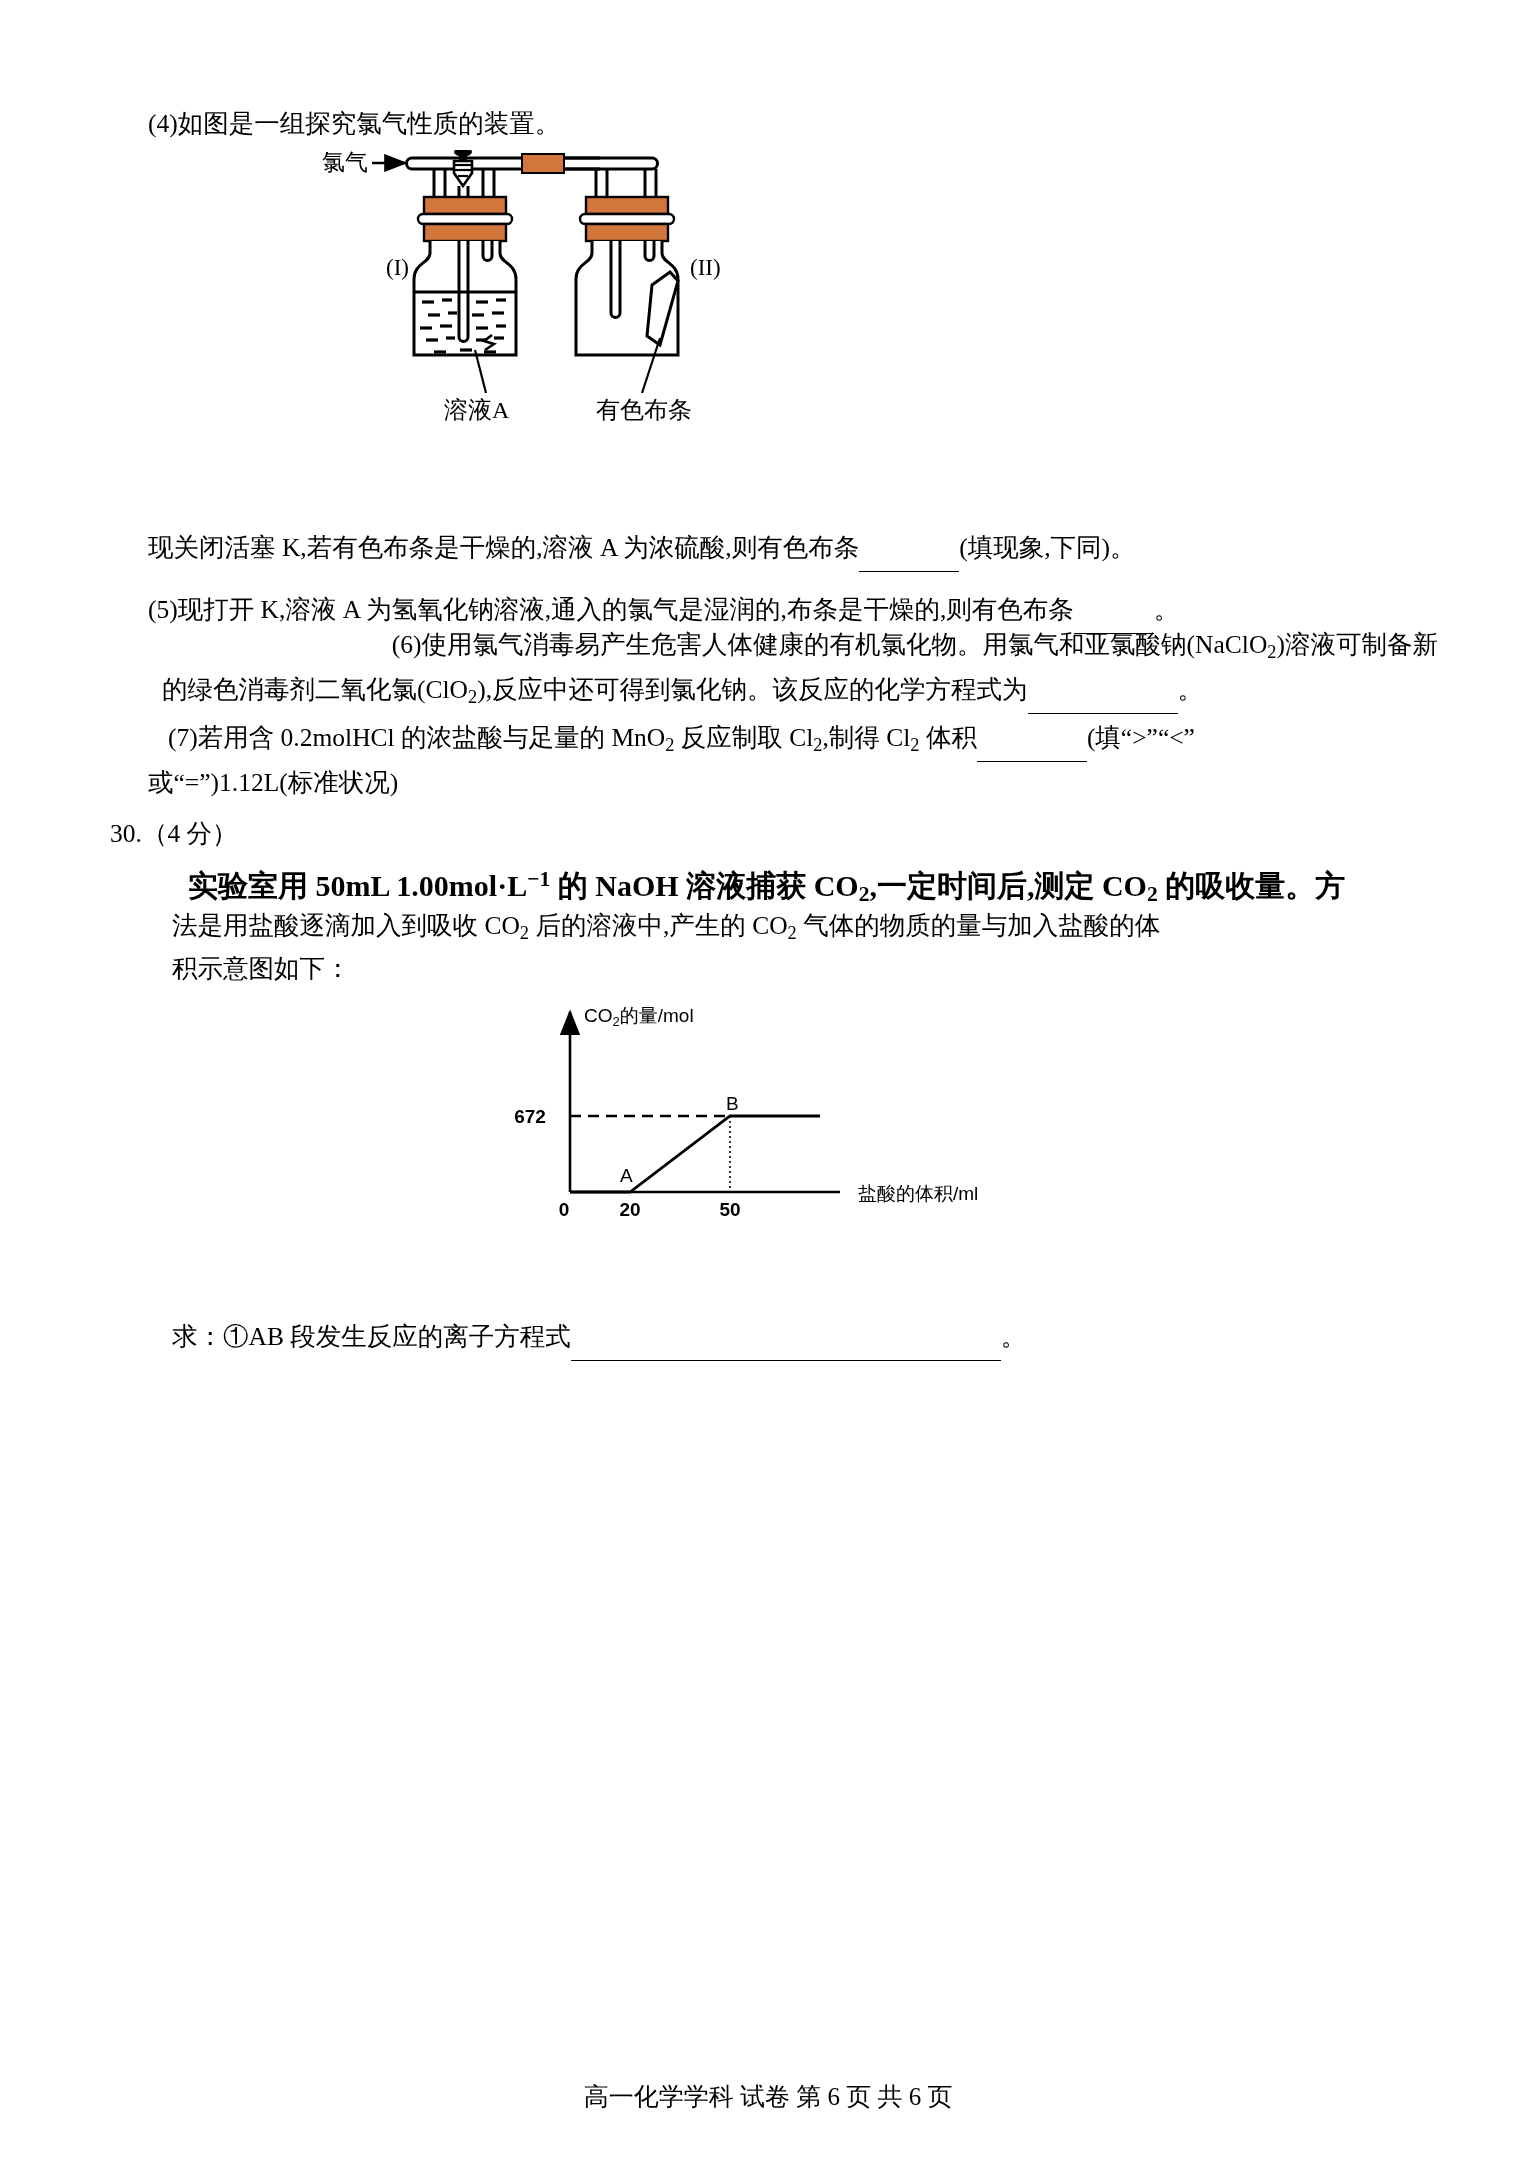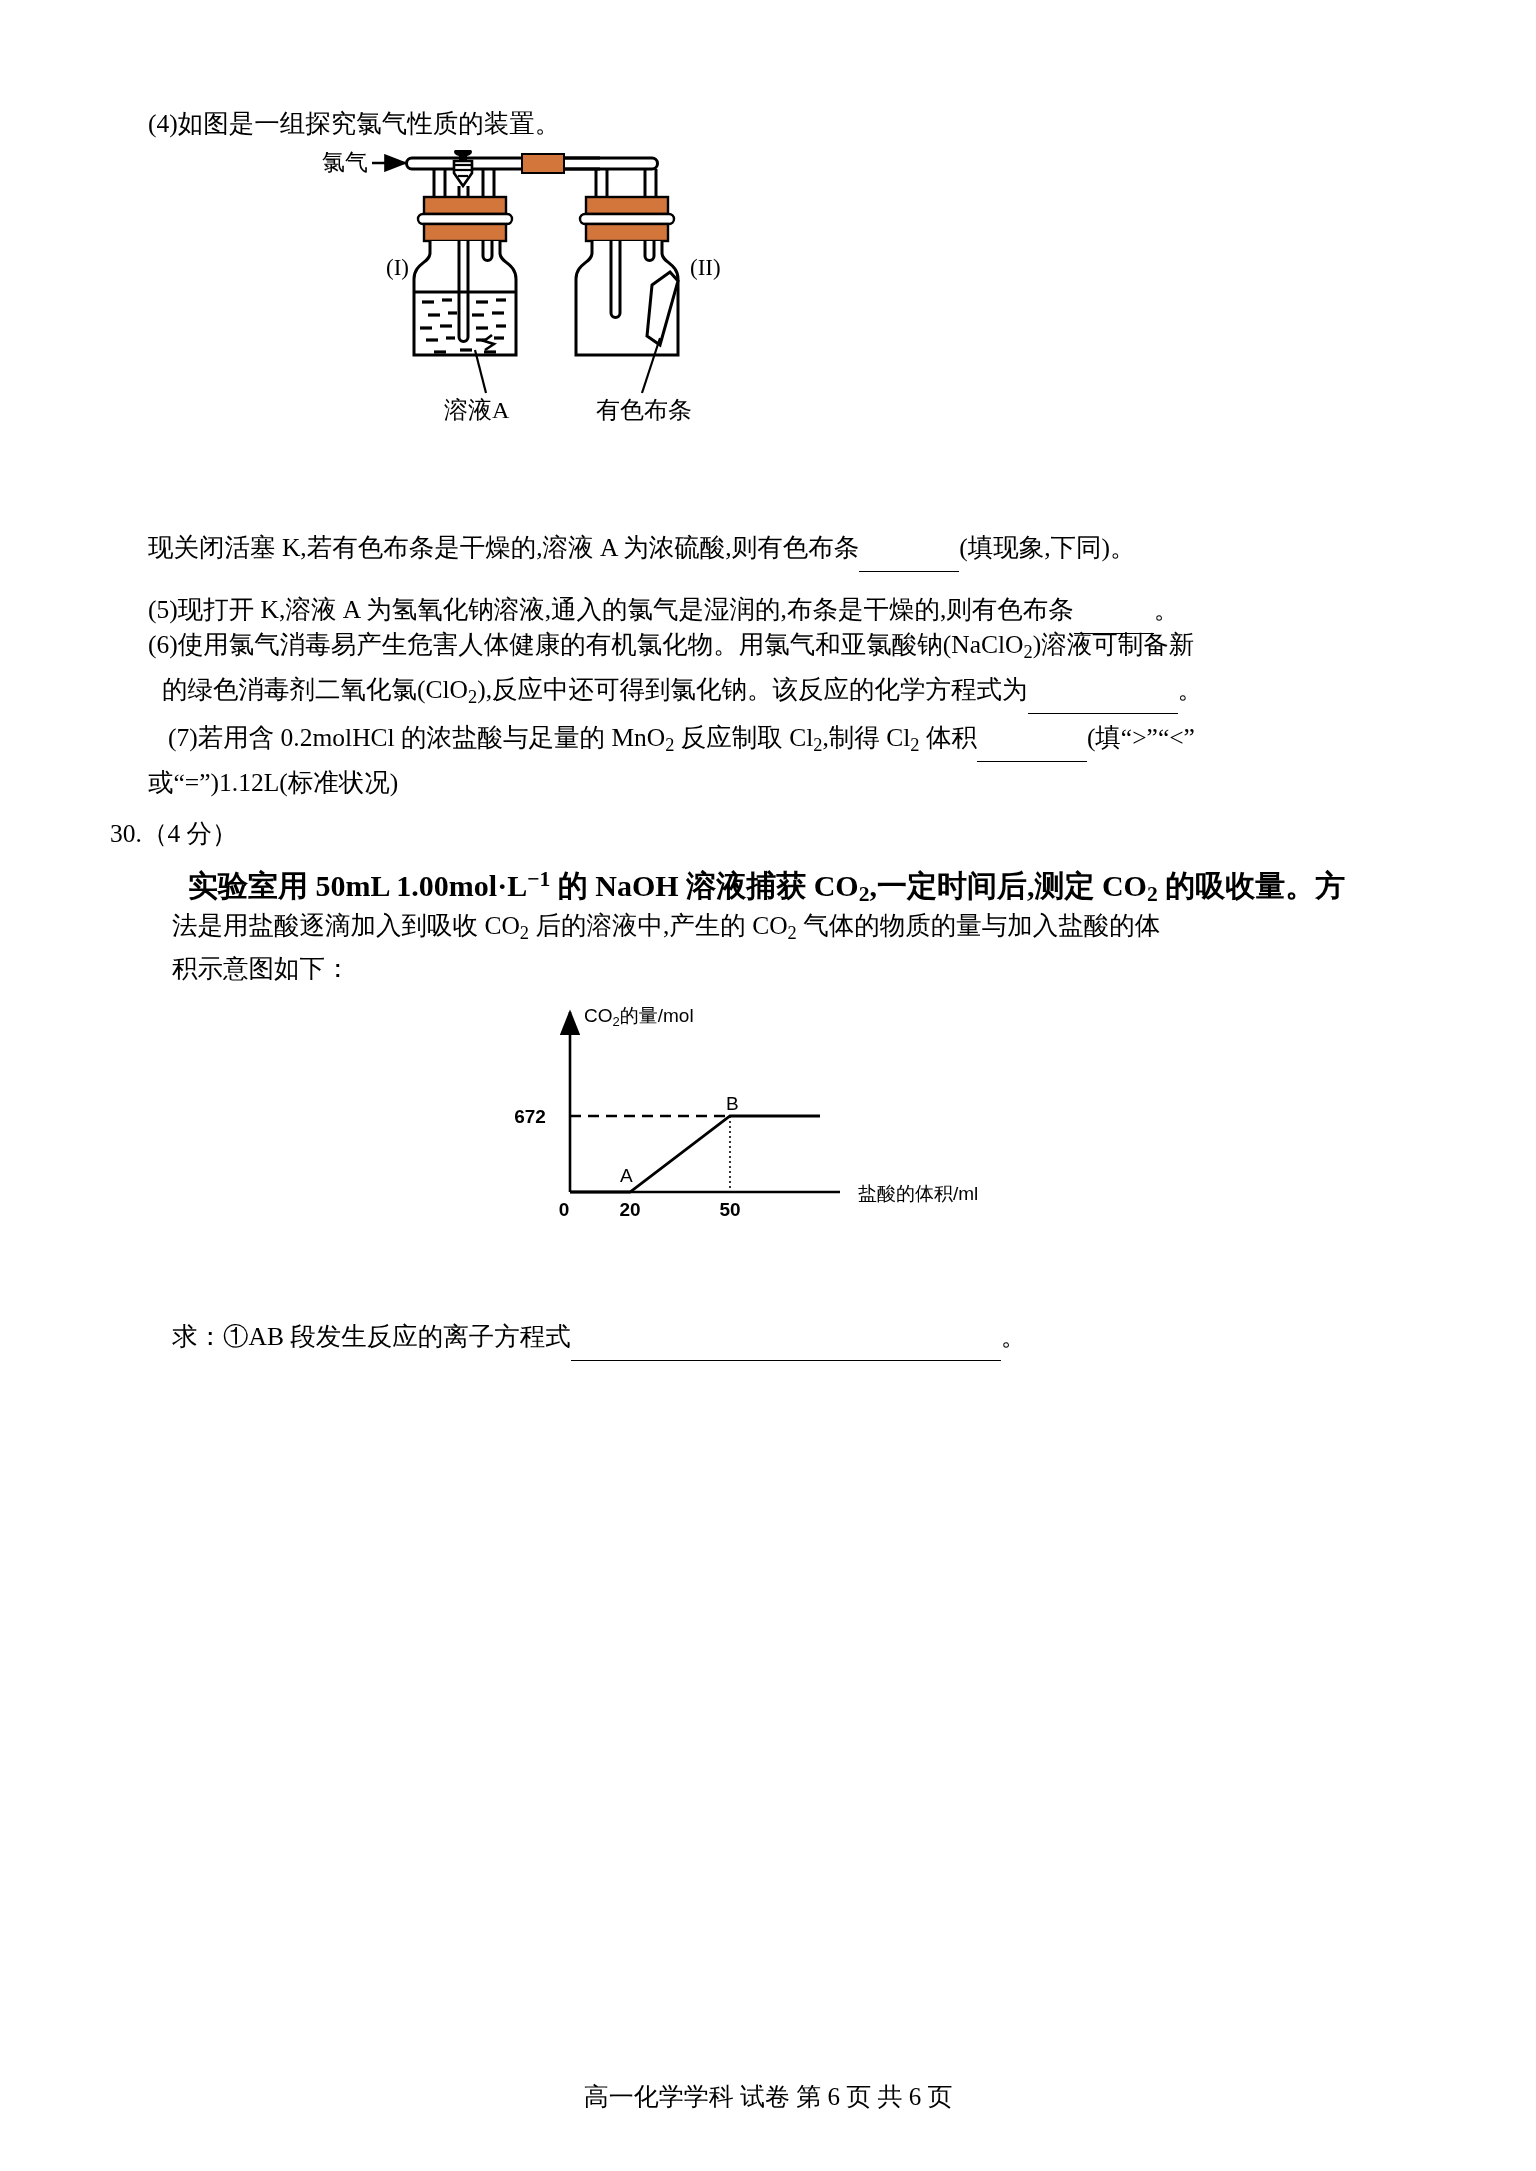--- a/index.html
+++ b/index.html
@@ -19,21 +19,21 @@
   #q4-line { position:absolute; left:148px; top:105px; white-space:nowrap; }
 
   
   #apparatus { position:absolute; left:300px; top:150px; width:640px; height:300px; }
   #apparatus svg { display:block; }
 
   
   .para { position:absolute; font-size:25.5px; line-height:1.58; }
   #p-closeK { left:148px; top:528px; width:1260px; }
   #q5 { left:148px; top:578px; width:1280px;margin-top:12px; }
-  #q6 { left:148px; top:625px; width:1290px; }
+  #q6 { left:148px; top:625px; width:1290px;text-align:right; }
   #q6b { left:162px; top:670px; width:1290px; }
   #q7 { left:148px; top:718px; width:1290px;margin-left:20px; }
   #q7b { left:148px; top:763px; width:1290px; }
 
   
   #n30 { position:absolute; left:110px; top:815px; font-size:25.5px; }
   #p30a { position:absolute; left:188px; top:862px; width:1290px; font-size:30px; line-height:1.62;font-weight:bold; }
   #p30b { position:absolute; left:172px; top:905px; width:1290px; font-size:25.5px; line-height:1.62; }
   #p30c { position:absolute; left:172px; top:948px; width:1290px; font-size:25.5px; line-height:1.62; }
 

